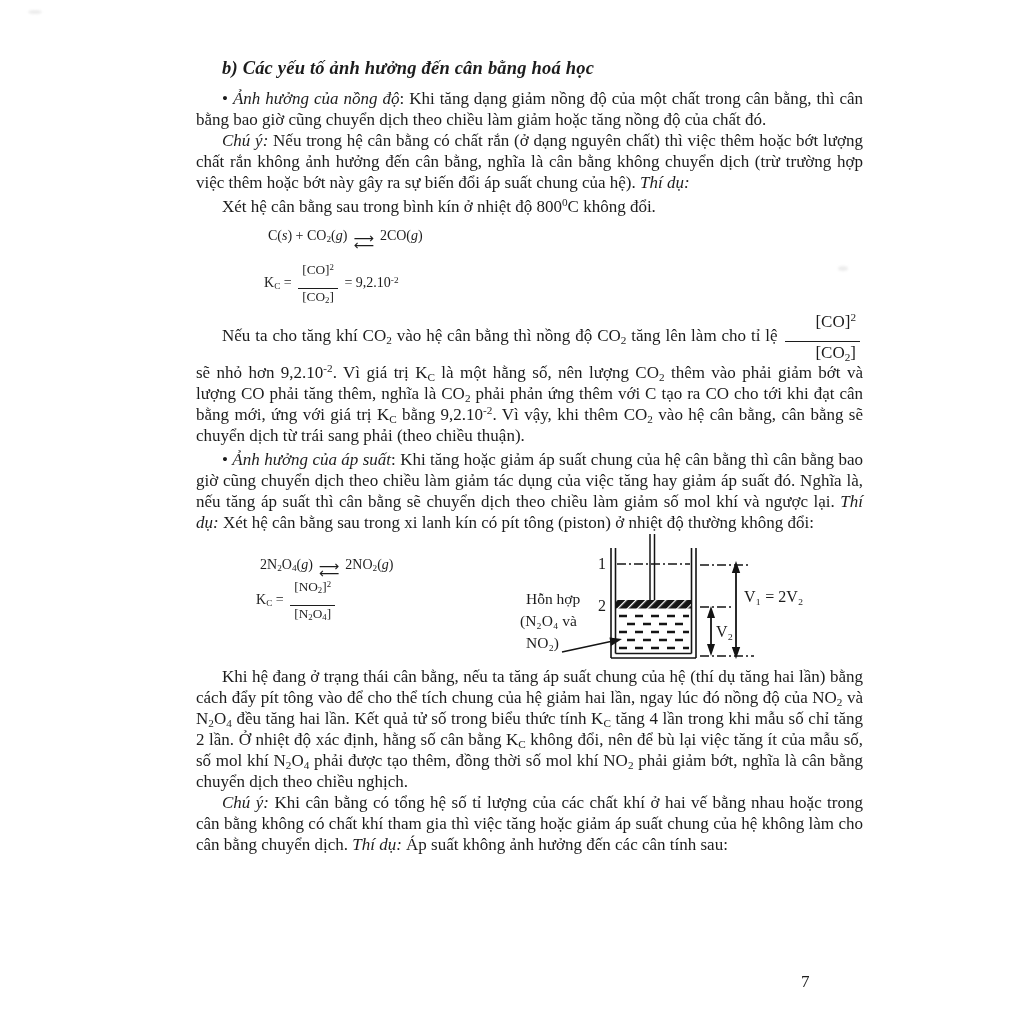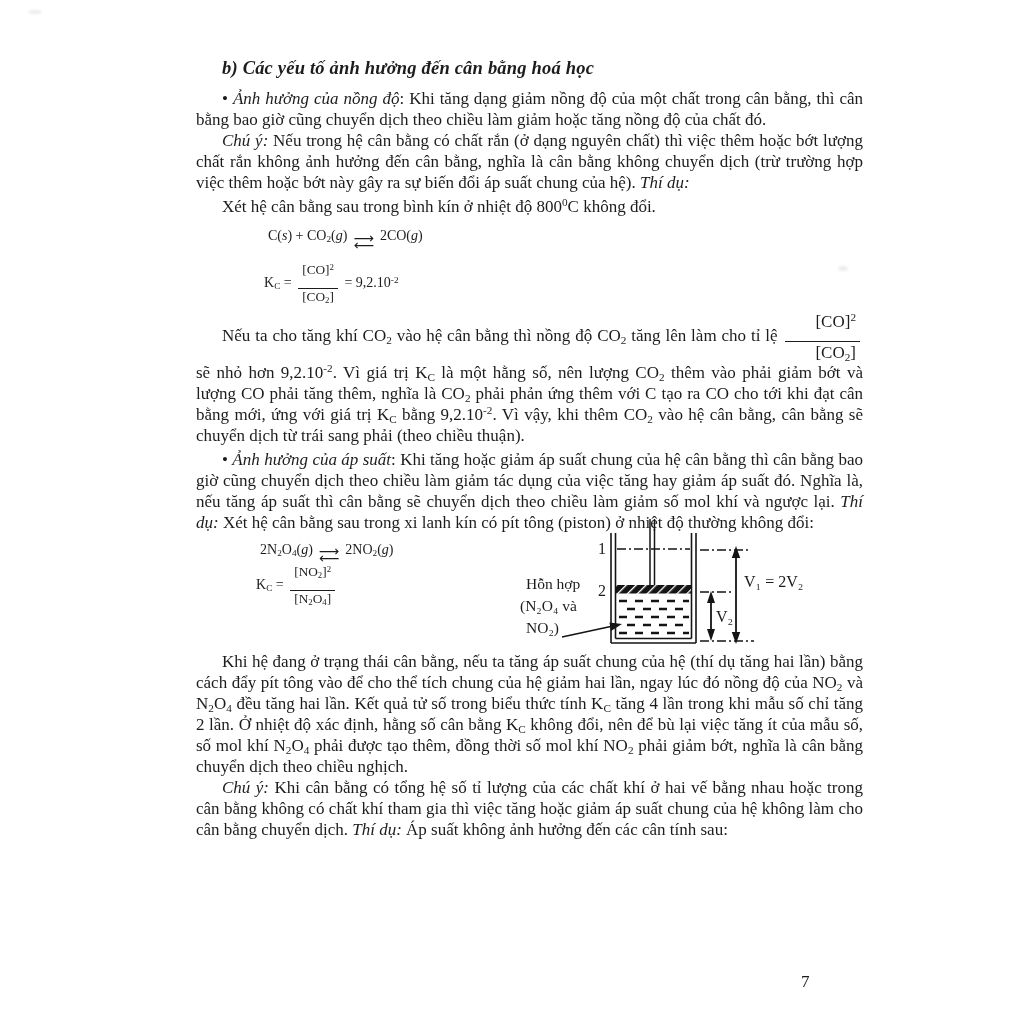--- a/index.html
+++ b/index.html
@@ -58,21 +58,21 @@
     vertical-align:-0.18em;
     margin:0 6px;
     font-family:"DejaVu Sans", sans-serif;
   }
   .eqarrow span{display:block; line-height:0.5; font-size:1.02em;}
   .eqrow{
     position:relative;
     height:113px;
     margin-top:2px;
   }
-  .eqrow .eq{margin-left:64px; margin-top:5px;}
+  .eqrow .eq{margin-left:64px; margin-top:20px;}
   .eqrow .eq.kc{margin-left:60px; margin-top:3px;}
   .diagram{
     position:absolute;
     left:238px; top:-19px;
     width:380px; height:136px;
   }
   .diagram text{
     font-family:"Liberation Serif", serif;
     fill:#1c1c1c;
   }

